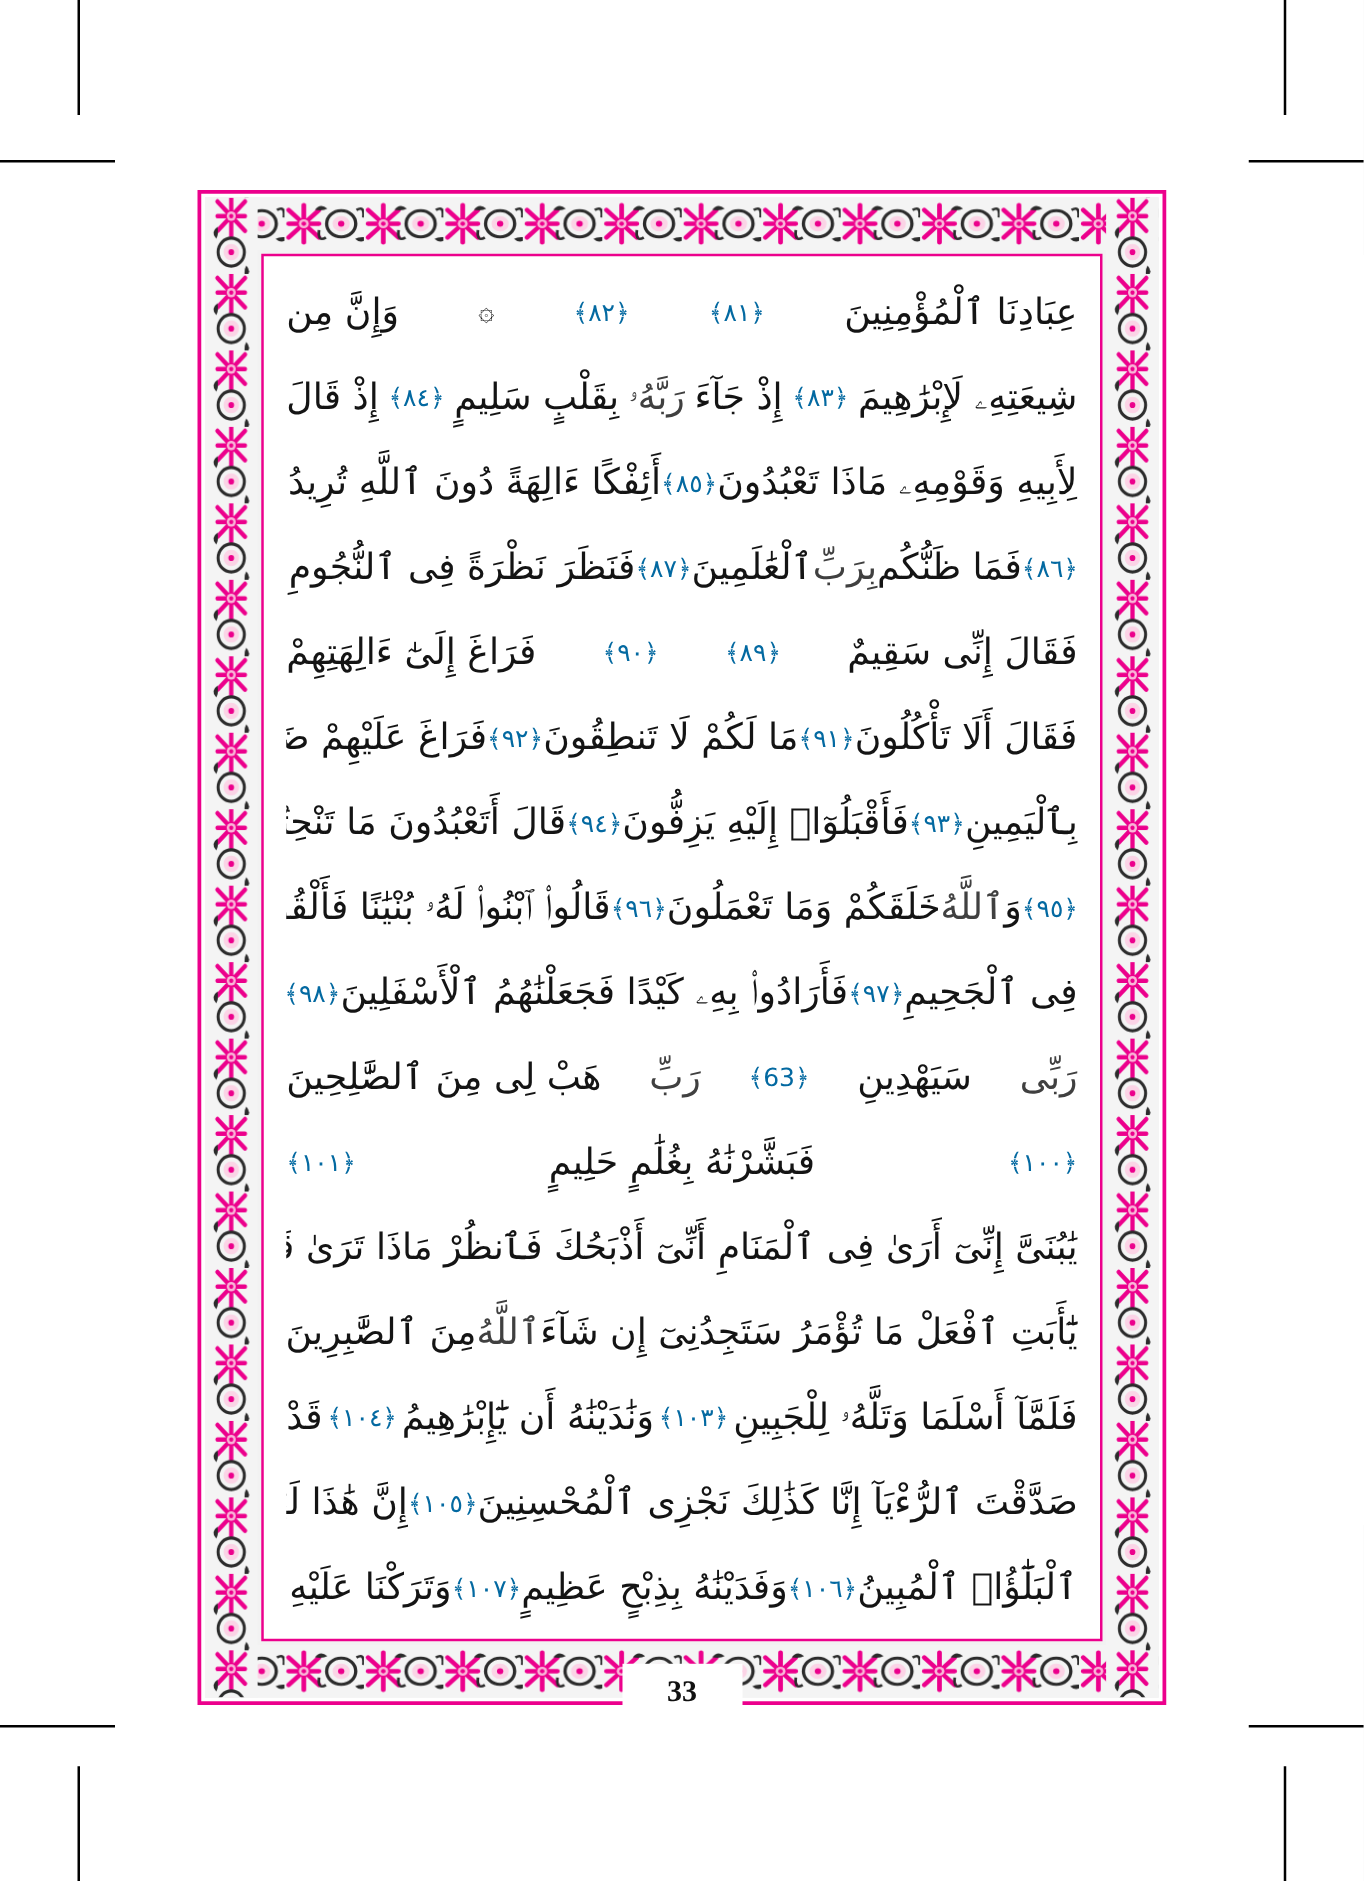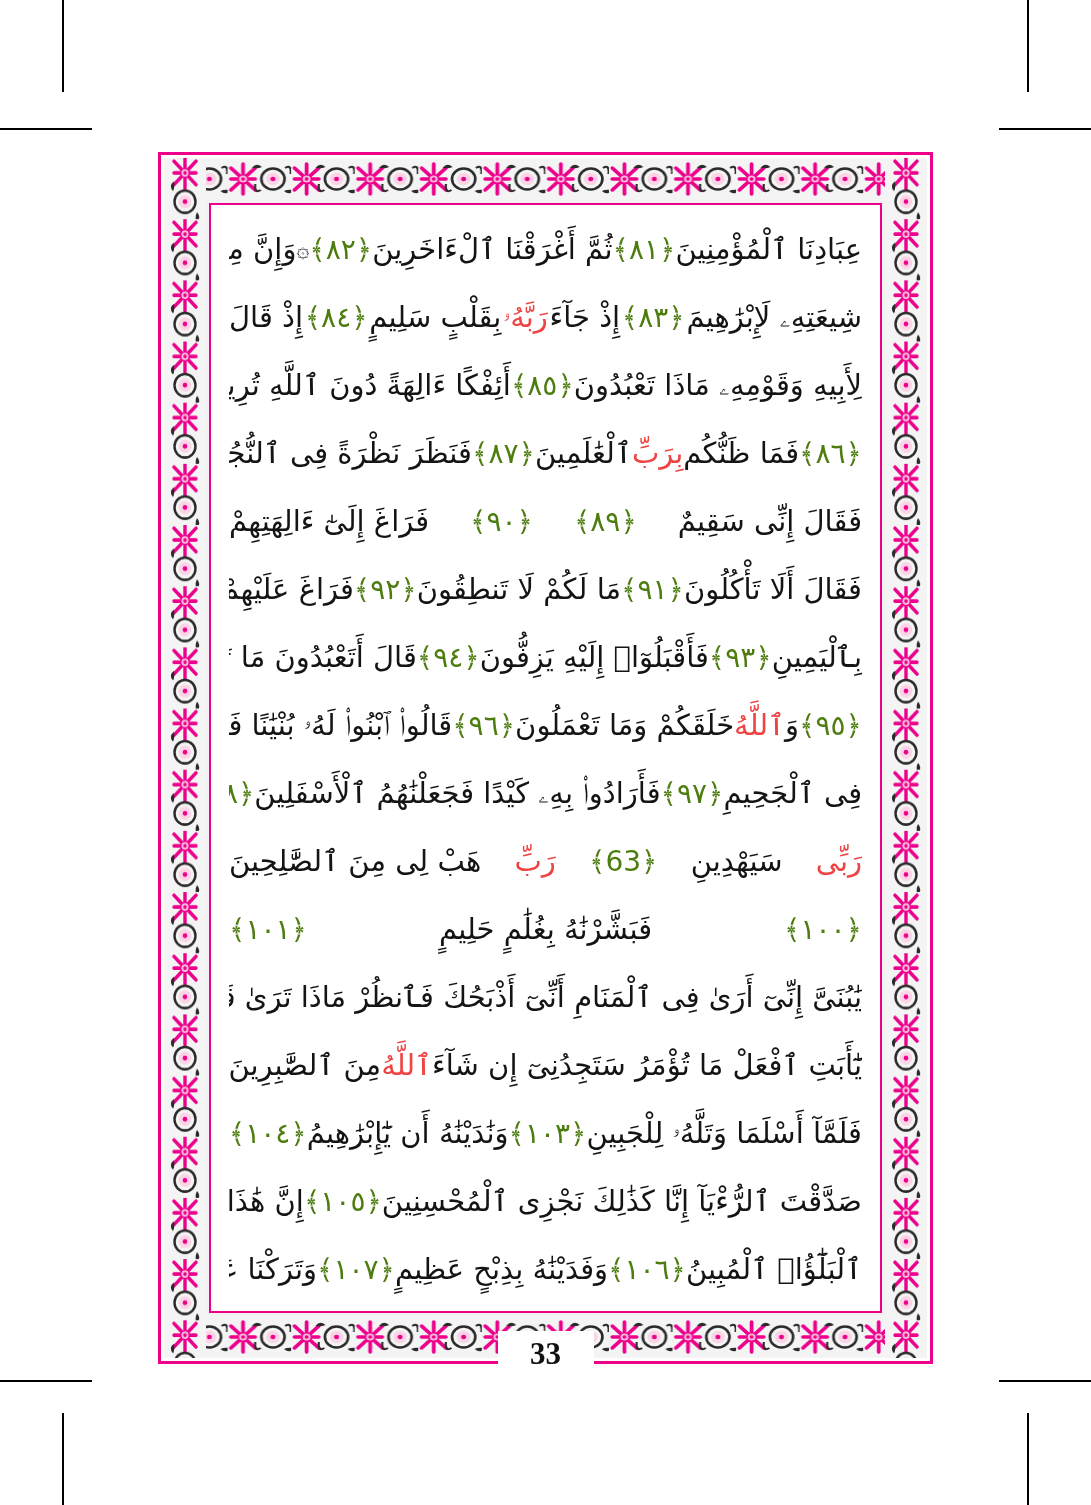--- a/index.html
+++ b/index.html
@@ -66,41 +66,41 @@
     font-size:29px;
     line-height:1.02;
     white-space:nowrap;
     overflow:hidden;
     height:62px;
     display:flex;
     align-items:center;
     justify-content:space-between;
   }
   .qline > span{display:inline-block;}
-  .sacred{color:#ef4444;}
+  .sacred{color:#404040;}
   .ayah-num{
-    color:#4d7c0f;
-    font-size:28px;
+    color:#0369a1;
+    font-size:20px;
     letter-spacing:0;
   }
   .star-divider{font-size:22px;color:#1a1a1a;}
 
   
   #page-number{
     position:absolute;
     left:50%;
     transform:translateX(-50%);
     bottom:-16px;
     width:96px;height:46px;
     background:#ffffff;
     display:flex;
     align-items:center;
     justify-content:center;
     font-family:"Liberation Serif","DejaVu Serif",serif;
-    font-size:31px;
+    font-size:24px;
     font-weight:700;
     color:#111111;
     z-index:40;
   }
 </style>
 </head>
 <body>
 
 <div class="cropmark cm-v" style="left:62px;top:0;"></div>
 <div class="cropmark cm-h" style="left:0;top:128px;"></div>
@@ -169,21 +169,20 @@
     <div class="orn orn-right">
       <svg width="42" height="100%" viewBox="0 0 42 1126" preserveAspectRatio="none" aria-hidden="true">
         <rect width="42" height="1126" fill="url(#pv)"></rect>
       </svg>
     </div>
 
     <div id="text-frame">
         <div class="qline" dir="rtl">
           <span>عِبَادِنَا ٱلْمُؤْمِنِينَ</span>
           <span class="ayah-num">﴿٨١﴾</span>
-          <span>ثُمَّ أَغْرَقْنَا ٱلْءَاخَرِينَ</span>
           <span class="ayah-num">﴿٨٢﴾</span>
           <span class="star-divider">۞</span>
           <span>وَإِنَّ مِن</span>
         </div>
         <div class="qline" dir="rtl">
           <span>شِيعَتِهِۦ لَإِبْرَٰهِيمَ</span>
           <span class="ayah-num">﴿٨٣﴾</span>
           <span>إِذْ جَآءَ</span>
           <span class="sacred">رَبَّهُۥ</span>
           <span>بِقَلْبٍ سَلِيمٍ</span>

